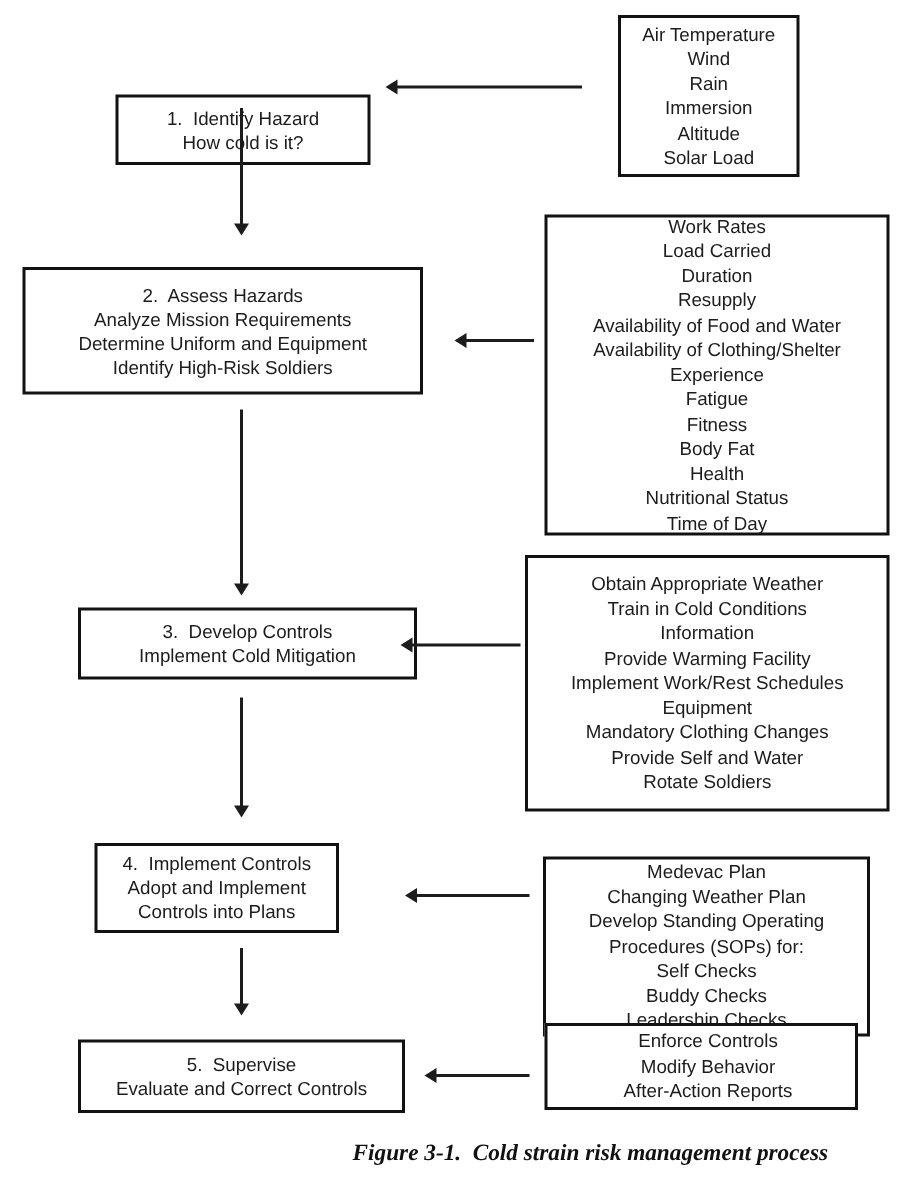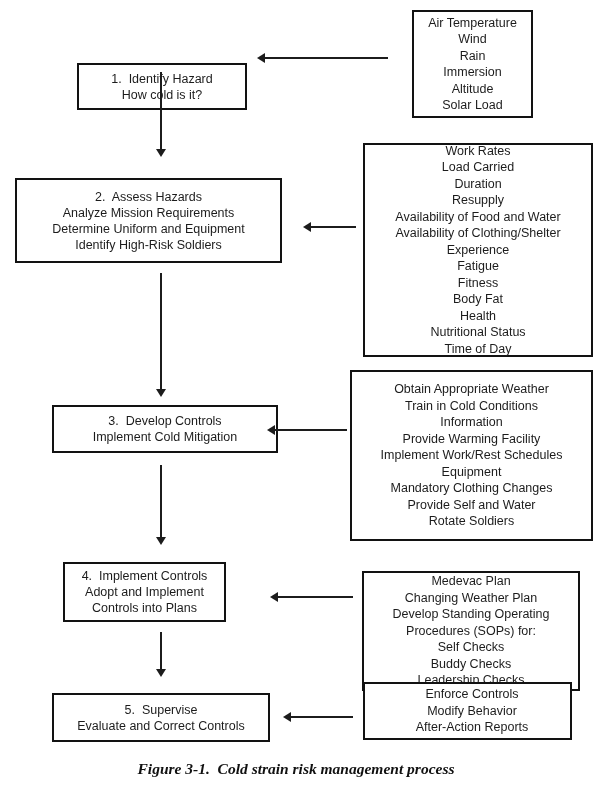--- a/index.html
+++ b/index.html
@@ -78,28 +78,27 @@
   .h2 { left: 303px; top: 222px; width: 53px; }
   .h3 { left: 267px; top: 425px; width: 80px; }
   .h4 { left: 270px; top: 592px; width: 83px; }
   .h5 { left: 283px; top: 712px; width: 70px; }
 
   .caption {
     position: absolute;
     top: 760px;
     left: 0;
     width: 552px;
-    text-align: center;
+    text-align: right;
     font-family: "Liberation Serif", serif;
     font-style: italic;
     font-weight: bold;
     font-size: 15.5px;
     color: #111111;
     white-space: pre-wrap;
-    margin-left: 20px;
   }
 </style>
 </head>
 <body>
 
 <div id="page">
 
   <div class="box left-box b1">
       <div class="line">1.  Identify Hazard</div>
       <div class="line">How cold is it?</div>

